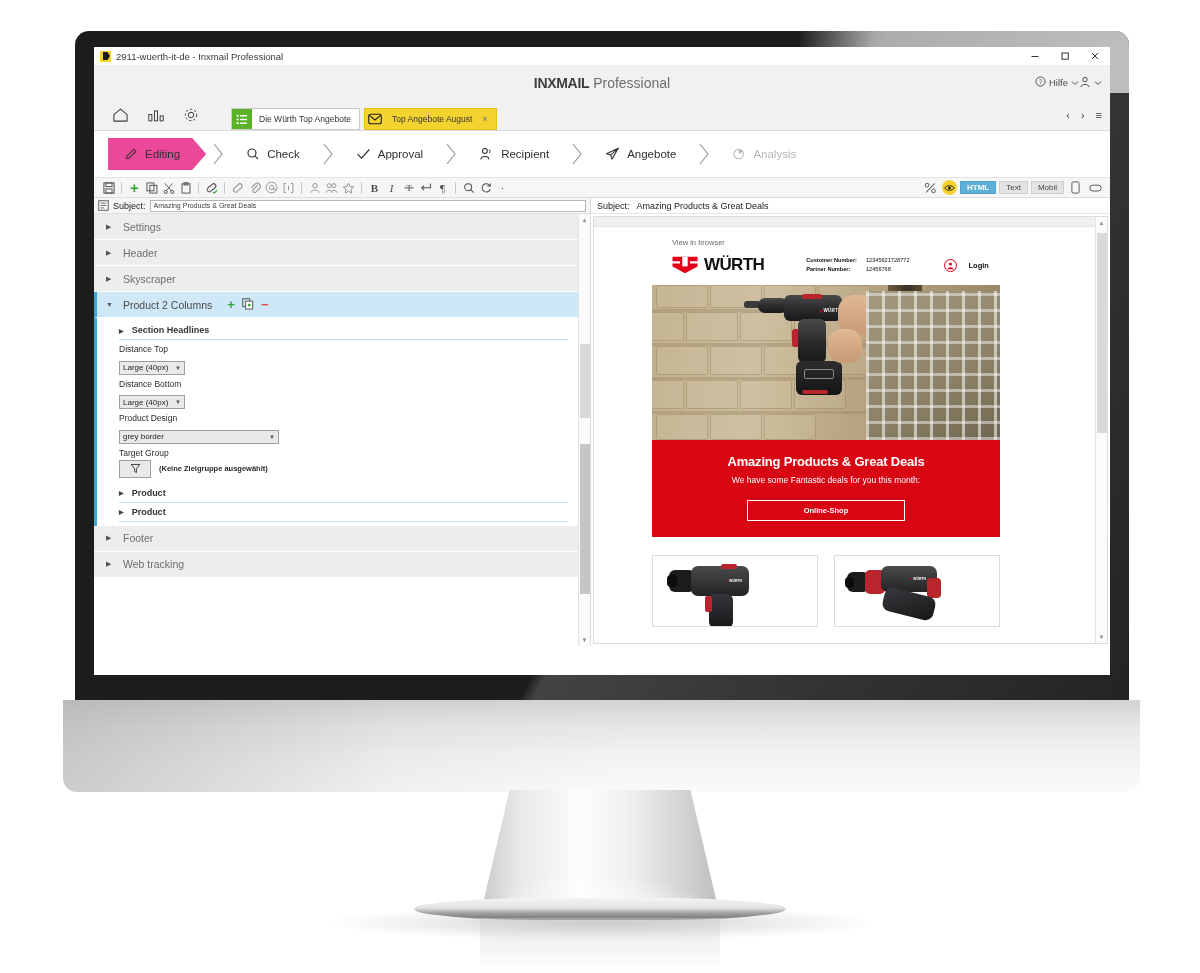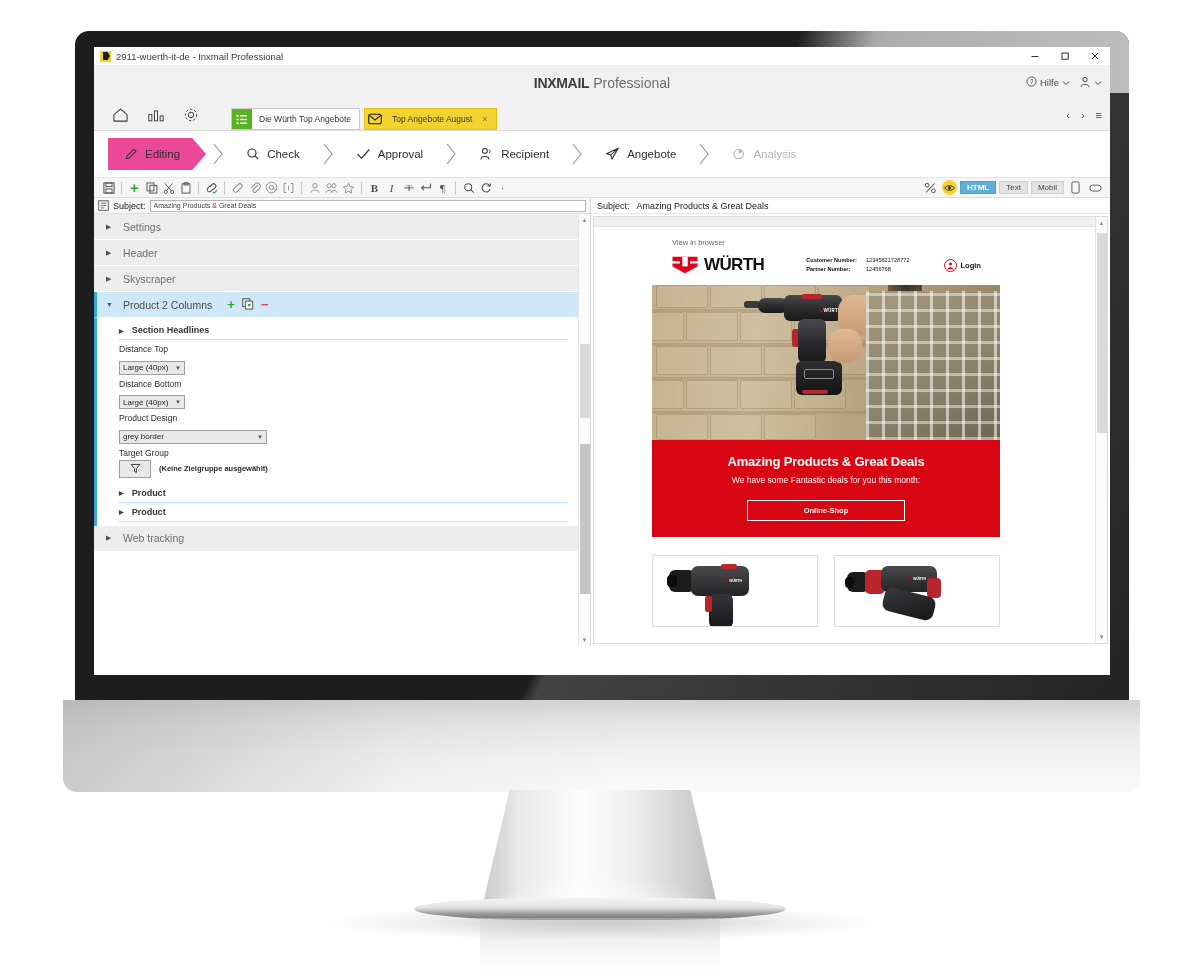--- a/index.html
+++ b/index.html
@@ -128,21 +128,21 @@
   
   #brand-row {
     height:33px; background:#f1f1f1; position:relative;
     display:flex; align-items:center; justify-content:center;
   }
   #brand-wrap { font-size:14px; color:#5b5b5b; letter-spacing:0; }
   #brand-wrap b { color:#3d3d3d; font-weight:bold; letter-spacing:-0.3px; }
   #brand-wrap span.pro { color:#6e6e6e; font-weight:normal; }
   #header-right {
     position:absolute; right:8px; top:0; height:100%;
-    display:flex; align-items:center; gap:9px;
+    display:flex; align-items:center; 
   }
   .hdr-item { display:flex; align-items:center; gap:3px; font-size:9.5px; color:#4a4a4a; cursor:default; }
 
   
   #nav-row {
     height:32px; background:#f1f1f1; position:relative;
     display:flex; align-items:center; padding-left:18px; gap:18px;
     border-bottom:1px solid #dcdcdc;
   }
   .nav-icon { color:#3d3d3d; display:flex; align-items:center; cursor:pointer; }
@@ -241,21 +241,21 @@
   .sub-row .tri { font-size:6px; color:#444; }
   .field { padding:4px 0 0 0; }
   .field-label { font-size:8.5px; color:#2b2b2b; margin-bottom:2px; }
   .sel {
     height:14px; border:1px solid #9e9e9e; background:#e9e9e9;
     display:inline-flex; align-items:center; justify-content:space-between;
     font-size:8px; color:#1f1f1f; padding:0 3px; cursor:pointer; gap:6px;
   }
   .sel .caret { font-size:6px; color:#555; }
   .sel.w-small { width:66px; }
-  .sel.w-large { width:148px; }
+  .sel.w-large { width:160px; }
   .sel.w-tiny { width:42px; }
   .tg-row { display:flex; align-items:center; gap:8px; margin-top:2px; }
   .tg-btn {
     width:32px; height:18px; border:1px solid #9e9e9e; background:#e9e9e9;
     display:flex; align-items:center; justify-content:center; cursor:pointer;
   }
   .tg-text { font-size:7.5px; color:#2b2b2b; font-weight:bold; }
 
   
   .vscroll {
@@ -284,21 +284,21 @@
   
   .em-viewline { font-size:7.5px; color:#6a6a6a; padding:10px 0 0 78px; }
   .em-header { display:flex; align-items:center; padding:8px 0 10px 78px; gap:0; }
   #wurth-logo { display:flex; align-items:center; gap:6px; }
   .wlogo-mark { width:26px; height:18px; position:relative; }
   .wlogo-text { font-size:17px; font-weight:bold; color:#111; letter-spacing:-0.6px; }
   .em-nums { margin-left:42px; font-size:5.6px; line-height:1.55; color:#111; }
   .em-nums table { border-collapse:collapse; }
   .em-nums td { padding:0; font-size:5.6px; }
   .em-nums td.k { font-weight:bold; padding-right:9px; white-space:nowrap; }
-  .em-login { margin-left:34px; display:flex; align-items:center; gap:4px; }
+  .em-login { margin-left:34px; display:flex; align-items:center; gap:12px; }
   .em-login .txt { font-size:7.5px; font-weight:bold; color:#111; }
 
   .em-hero {
     margin:0 0 0 58px; width:348px; height:155px; position:relative; overflow:hidden;
     background:
       linear-gradient(180deg, rgba(0,0,0,0.05), rgba(0,0,0,0.05)),
       linear-gradient(95deg, #cbb894 0%, #d7c6a3 30%, #c4b08a 55%, #b8a47e 72%, #9c8c6c 100%);
   }
   .brick {
     position:absolute; background:rgba(255,255,255,0.07);
@@ -808,20 +808,24 @@
                 <div class="sub-row" style="margin-top:6px;">
                   <span class="tri">▶</span>
                   <span>Product</span>
                 </div>
                 <div class="sub-row">
                   <span class="tri">▶</span>
                   <span>Product</span>
                 </div>
               </div>
 
+              <div class="acc-row">
+                <span class="tri">▶</span>
+                <span>Footer</span>
+              </div>
 
               <div class="acc-row">
                 <span class="tri">▶</span>
                 <span>Web tracking</span>
               </div>
             </div>
 
             <div class="vscroll">
               <div class="arr">▲</div>
               <div class="thumb light" style="top:130px;height:74px;"></div>

